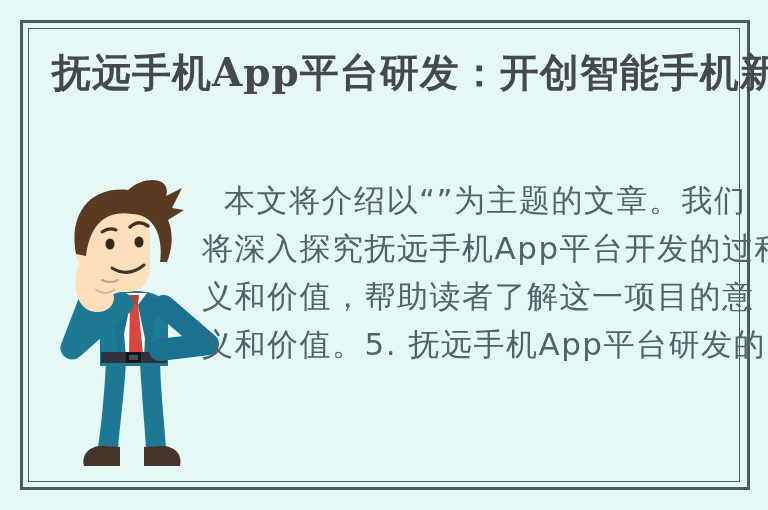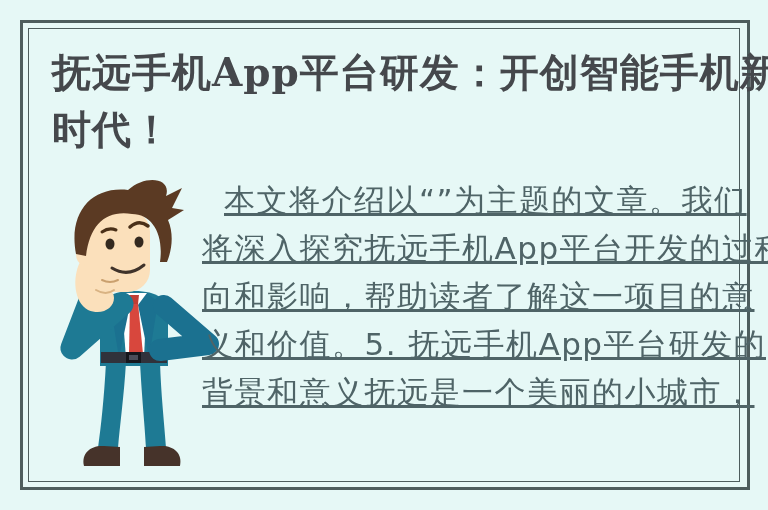--- a/index.html
+++ b/index.html
@@ -43,39 +43,38 @@
   .page-title .t-line { white-space: nowrap; }
   .article {
     position: absolute;
     left: 202px; top: 176px;
     width: 542px;
     color: #4f6467;
     font-size: 31px;
     line-height: 48px;
     letter-spacing: 1.5px;
   }
-  .article .line { white-space: nowrap; text-decoration: underline; }
+  .article .line { white-space: nowrap; }
   .article .line:first-child { text-indent: 22px; }
   .illustration {
     position: absolute;
     left: 40px; top: 162px;
     width: 190px; height: 310px;
   }
 </style>
 </head>
 <body>
 
 <div class="stage">
 
   <div class="frame-outer"></div>
   <div class="frame-inner"></div>
 
   <div class="page-title">
     <div class="t-line">抚远手机App平台研发：开创智能手机新</div>
-    <div class="t-line">时代！</div>
   </div>
 
   <svg class="illustration" viewBox="0 0 190 310" xmlns="http://www.w3.org/2000/svg" aria-hidden="true">
 
     <path d="M66,200 C64,238 61,264 58,286 L78,286 C80,262 84,234 86,200 Z" fill="#1e7a94"></path>
     <path d="M100,200 C102,238 105,264 106,286 L126,286 C124,258 121,232 120,200 Z" fill="#1e7a94"></path>
 
     <path d="M44,304 C41,291 51,283 64,284 L80,285 L80,304 Z" fill="#46332a"></path>
     <path d="M140,304 C143,291 133,283 120,284 L104,285 L104,304 Z" fill="#46332a"></path>
 
@@ -107,18 +106,17 @@
     <path d="M72,106 Q88,116 104,103" stroke="#3f332a" stroke-width="3" fill="none" stroke-linecap="round"></path>
 
     <path d="M40,100 C32,116 34,140 48,148 C62,154 74,146 74,136 C74,128 66,124 58,120 C48,114 44,108 44,100 Z" fill="#fbe0bb"></path>
     <path d="M56,128 Q66,134 74,128" stroke="#d9b383" stroke-width="2" fill="none" stroke-linecap="round"></path>
     <path d="M62,118 Q70,122 78,118" stroke="#caa06e" stroke-width="2" fill="none" stroke-linecap="round"></path>
   </svg>
 
   <div class="article">
     <div class="line">本文将介绍以“”为主题的文章。我们</div>
     <div class="line">将深入探究抚远手机App平台开发的过程</div>
-    <div class="line">向和影响，帮助读者了解这一项目的意</div>
+    <div class="line">义和价值，帮助读者了解这一项目的意</div>
     <div class="line">义和价值。5. 抚远手机App平台研发的</div>
-    <div class="line">背景和意义抚远是一个美丽的小城市，</div>
   </div>
 
 </div>
 
 </body></html>

